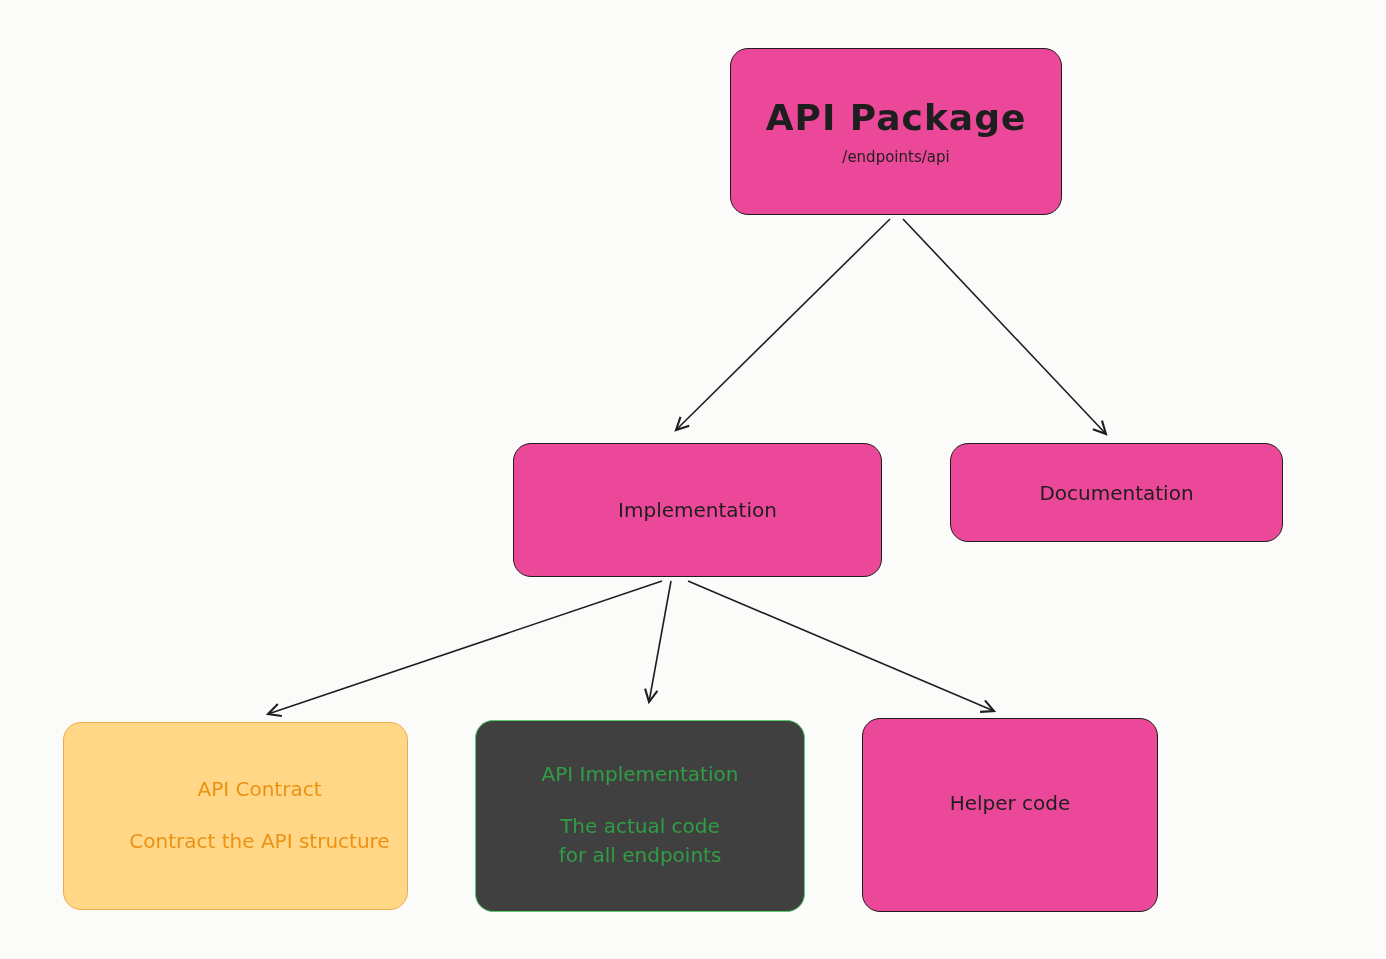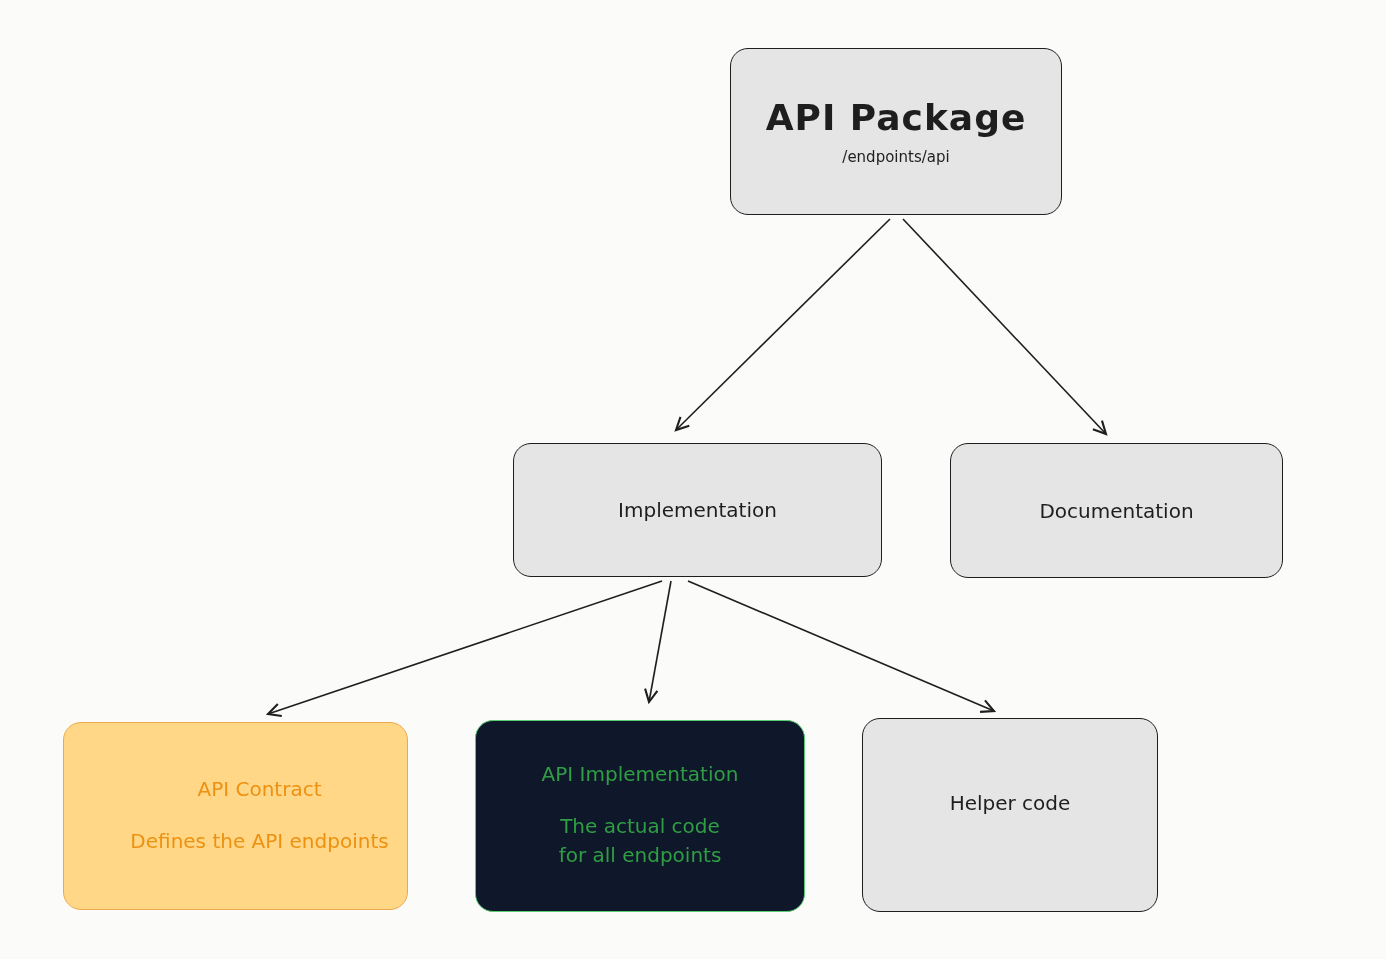--- a/index.html
+++ b/index.html
@@ -23,21 +23,21 @@
   }
   .arrows line {
     stroke: #1e1e1e;
     stroke-width: 1.6;
   }
   .node {
     position: absolute;
     box-sizing: border-box;
     border: 1.8px solid #1e1e1e;
     border-radius: 18px;
-    background: #e5e5e5;
+    background: #ec4899;
     display: flex;
     flex-direction: column;
     align-items: center;
     justify-content: center;
     text-align: center;
   }
   .node--package .pkg-title {
     font-size: 36px;
     font-weight: 600;
     letter-spacing: 1px;
@@ -49,21 +49,21 @@
   .node--mid .node-label {
     font-size: 20px;
   }
   .node--contract {
     background: #ffd787;
     border-color: #efa94a;
     color: #ed9111;
     padding-left: 48px;
   }
   .node--green {
-    background: #0f172a;
+    background: #404040;
     border-color: #57cd71;
     color: #2f9e44;
   }
   .leaf-title {
     font-size: 20px;
     margin-bottom: 26px;
   }
   .leaf-desc {
     font-size: 20px;
     line-height: 1.45;
@@ -91,27 +91,27 @@
 
 <div class="node node--package" style="left:730px; top:48px; width:332px; height:167px;">
   <div class="pkg-title">API Package</div>
   <div class="pkg-subtitle">/endpoints/api</div>
 </div>
 
 <div class="node node--mid" style="left:513px; top:443px; width:369px; height:134px;">
   <div class="node-label">Implementation</div>
 </div>
 
-<div class="node node--mid" style="left:950px; top:443px; width:333px; height:135px;">
+<div class="node node--mid" style="left:950px; top:443px; width:333px; height:99px;">
   <div class="node-label">Documentation</div>
 </div>
 
 <div class="node node--contract" style="left:63px; top:722px; width:345px; height:188px;">
   <div class="leaf-title">API Contract</div>
-  <div class="leaf-desc">Defines the API endpoints</div>
+  <div class="leaf-desc">Contract the API structure</div>
 </div>
 
 <div class="node node--green" style="left:475px; top:720px; width:330px; height:192px;">
   <div class="leaf-title">API Implementation</div>
   <div class="leaf-desc">The actual code
 for all endpoints</div>
 </div>
 
 <div class="node node--helper" style="left:862px; top:718px; width:296px; height:194px;">
   <div class="leaf-title">Helper code</div>

